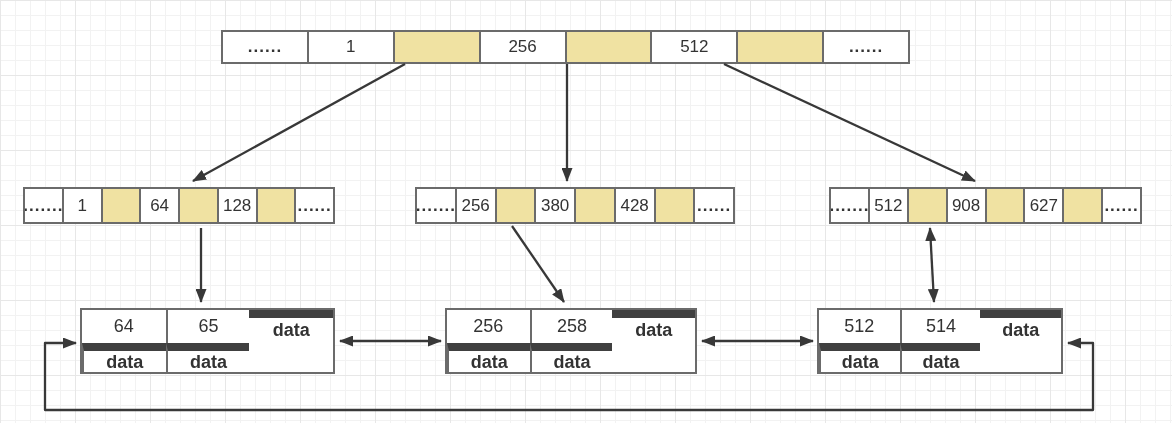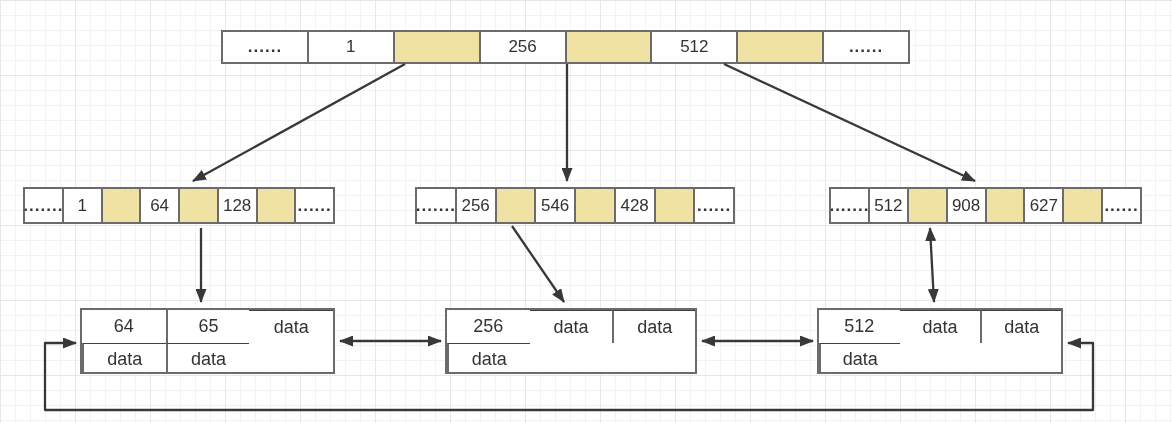--- a/index.html
+++ b/index.html
@@ -50,21 +50,21 @@
     border:2px solid #6b6b6b;
     background:#ffffff;
   }
   .leaf .lcell{
     display:flex;align-items:center;justify-content:center;
     box-sizing:border-box;
     border-left:2px solid #6b6b6b;
     font-size:18px;color:#333333;
   }
   .leaf .lcell.c0{border-left:none;}
-  .leaf .lcell.r1{border-top:1px solid #404040;}
+  .leaf .lcell.r1{border-top:8px solid #404040;font-weight:bold;}
   .arrow-layer{position:absolute;left:0;top:0;pointer-events:none;}
 </style>
 </head>
 <body>
 
 <div class="canvas">
 
   <div class="node" style="left:221px;top:30px;width:689px;height:34px;">
     <span class="cell cell--dots">......</span>
     <span class="cell">1</span>
@@ -84,21 +84,21 @@
     <span class="cell cell--hl"></span>
     <span class="cell">128</span>
     <span class="cell cell--hl"></span>
     <span class="cell cell--dots">......</span>
   </div>
 
   <div class="node" style="left:415px;top:187px;width:320px;height:37px;">
     <span class="cell cell--dots">.......</span>
     <span class="cell">256</span>
     <span class="cell cell--hl"></span>
-    <span class="cell">546</span>
+    <span class="cell">380</span>
     <span class="cell cell--hl"></span>
     <span class="cell">428</span>
     <span class="cell cell--hl"></span>
     <span class="cell cell--dots">......</span>
   </div>
 
   <div class="node" style="left:829px;top:187px;width:313px;height:37px;">
     <span class="cell cell--dots">.......</span>
     <span class="cell">512</span>
     <span class="cell cell--hl"></span>
@@ -112,27 +112,29 @@
   <div class="leaf" style="left:80px;top:308px;width:255px;height:66px;">
     <span class="lcell c0">64</span>
     <span class="lcell">65</span>
     <span class="lcell c0 r1">data</span>
     <span class="lcell r1">data</span>
     <span class="lcell r1">data</span>
   </div>
 
   <div class="leaf" style="left:445px;top:308px;width:252px;height:66px;">
     <span class="lcell c0">256</span>
+    <span class="lcell">258</span>
     <span class="lcell c0 r1">data</span>
     <span class="lcell r1">data</span>
     <span class="lcell r1">data</span>
   </div>
 
   <div class="leaf" style="left:817px;top:308px;width:246px;height:66px;">
     <span class="lcell c0">512</span>
+    <span class="lcell">514</span>
     <span class="lcell c0 r1">data</span>
     <span class="lcell r1">data</span>
     <span class="lcell r1">data</span>
   </div>
 
   <svg class="arrow-layer" width="1172" height="423" viewBox="0 0 1172 423">
     <defs>
       <marker id="ah" viewBox="0 0 14 11" refX="13" refY="5.5" markerWidth="14" markerHeight="11" markerUnits="userSpaceOnUse" orient="auto-start-reverse">
         <path d="M0,0 L14,5.5 L0,11 z" fill="#383838"></path>
       </marker>

